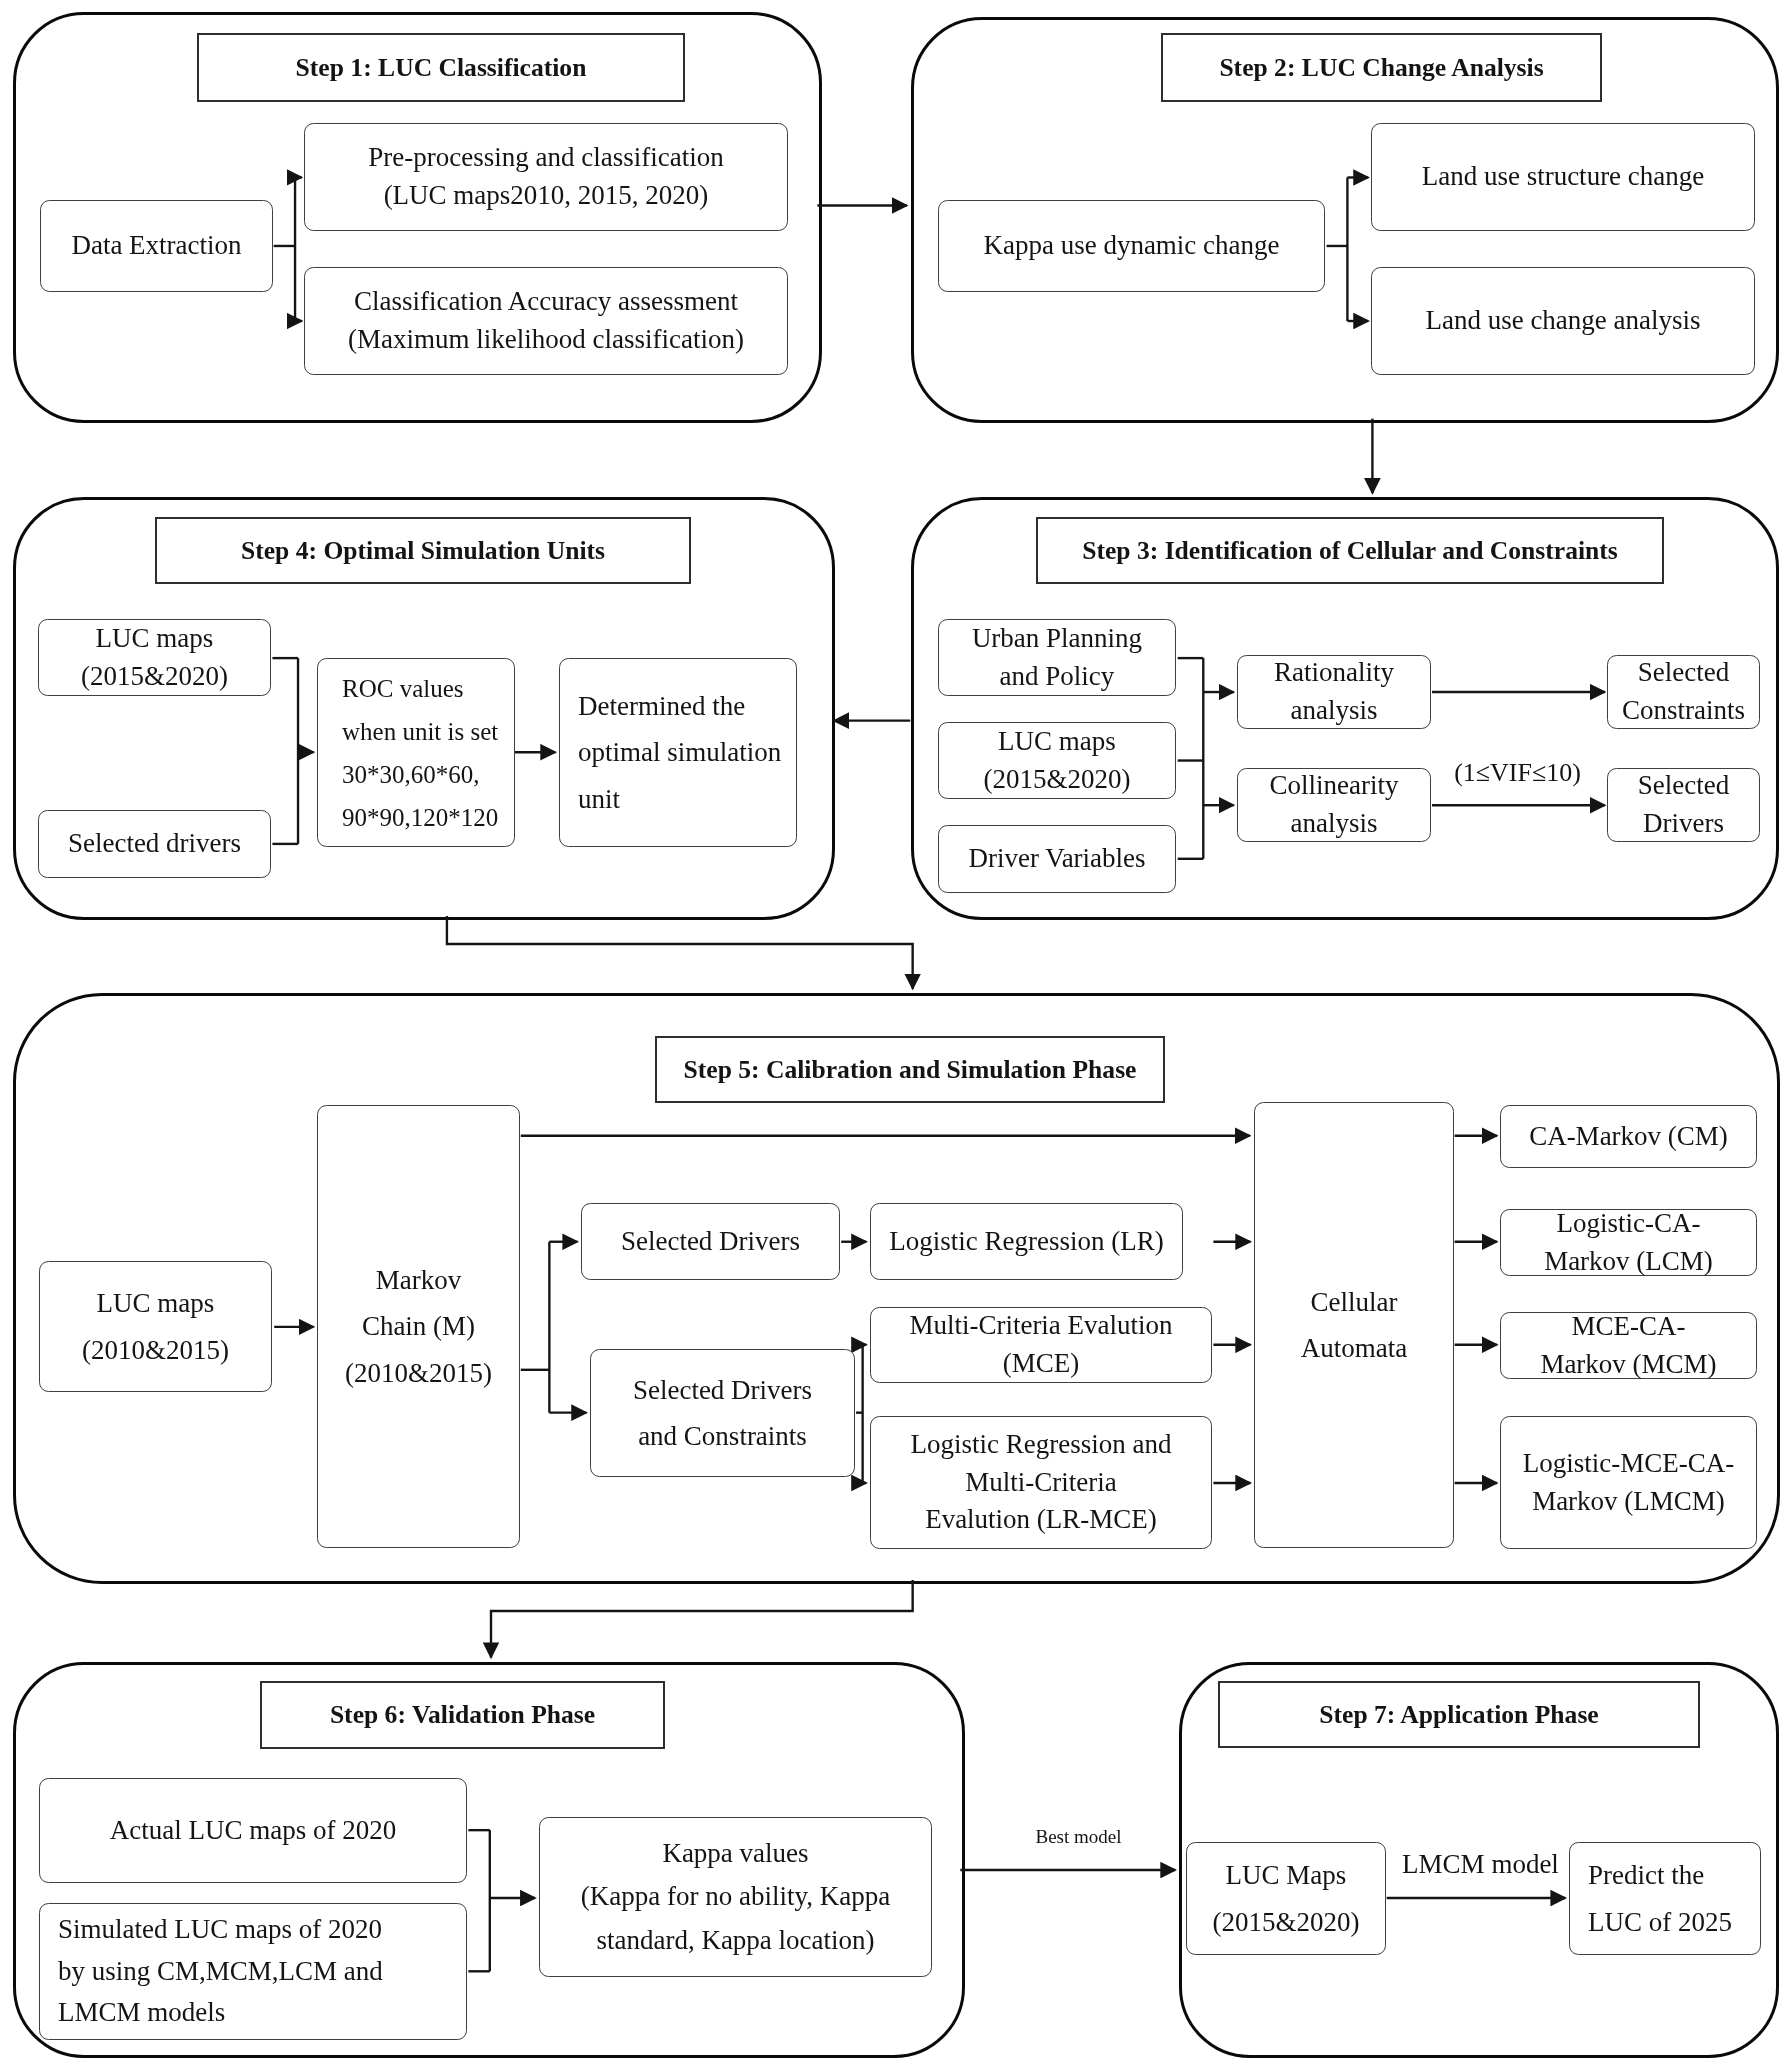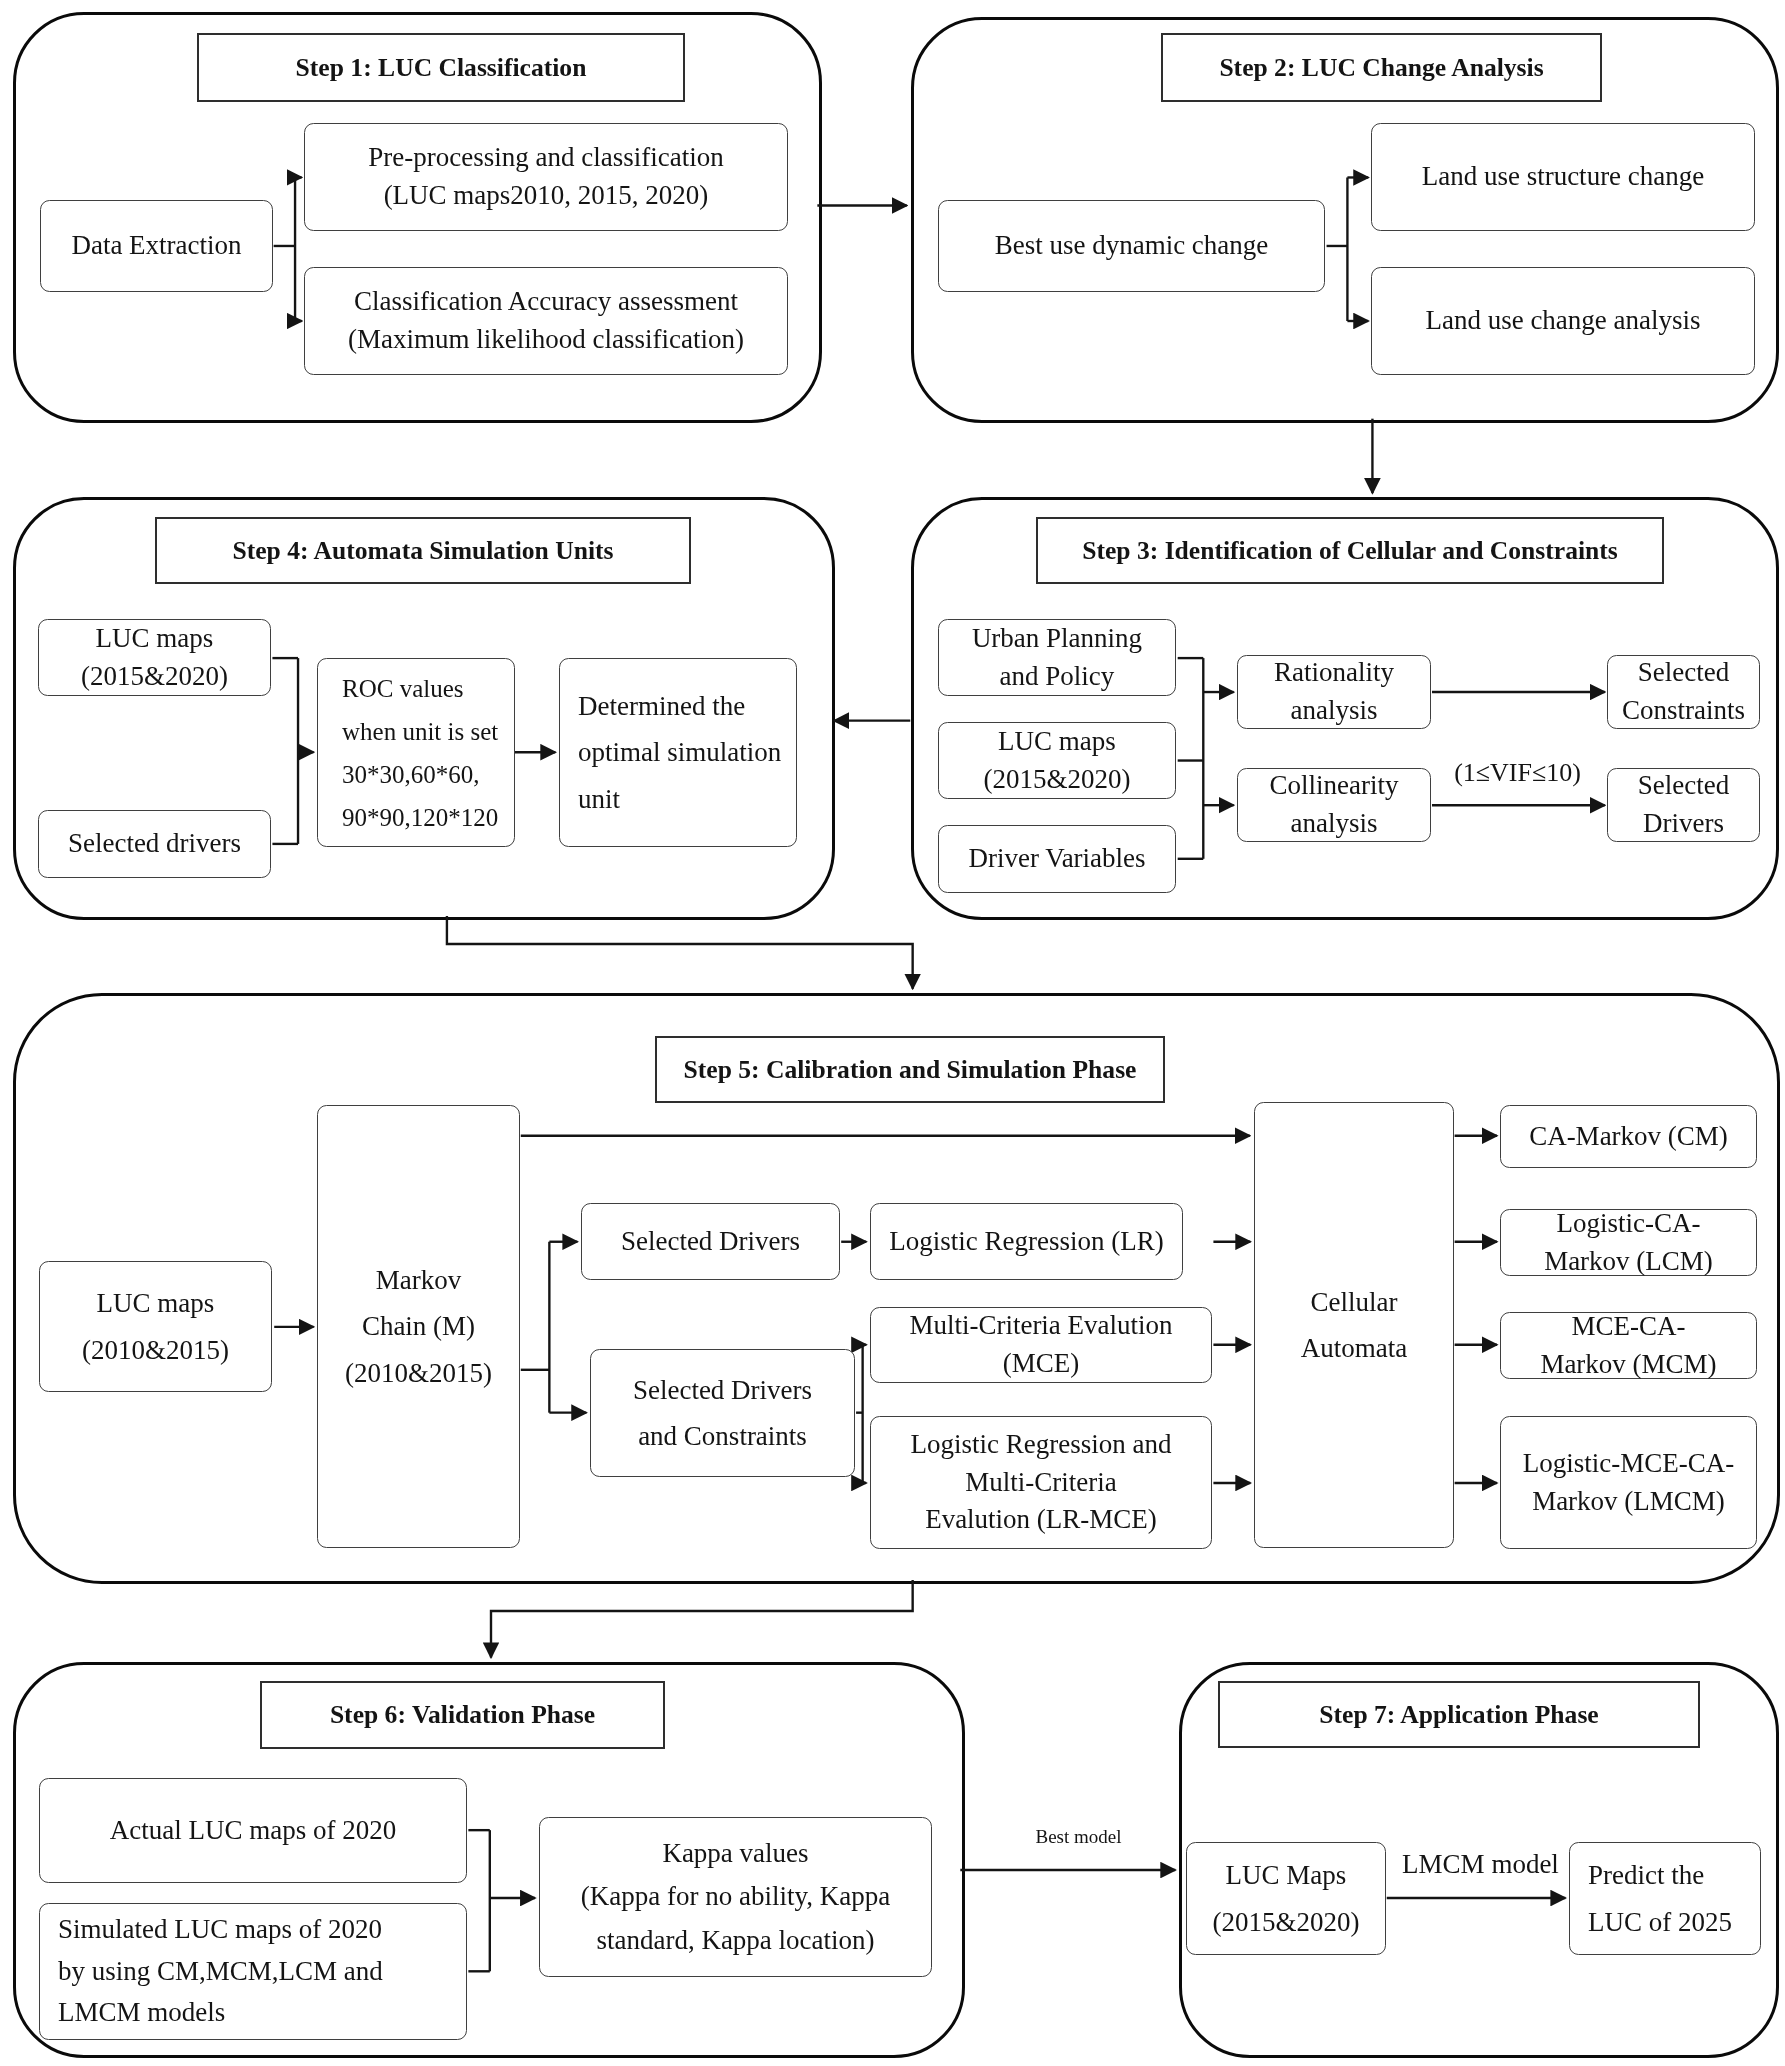--- a/index.html
+++ b/index.html
@@ -120,41 +120,41 @@
   <div class="panel" style="left:1179px;top:1662px;width:594px;height:390px;"></div>
 
   <div class="tbox" style="left:197px;top:33px;width:488px;height:69px;">Step 1: LUC Classification</div>
   <div class="box" style="left:40px;top:200px;width:233px;height:92px;">Data Extraction</div>
   <div class="box" style="left:304px;top:123px;width:484px;height:108px;">Pre-processing and classification
 (LUC maps2010, 2015, 2020)</div>
   <div class="box" style="left:304px;top:267px;width:484px;height:108px;">Classification Accuracy assessment
 (Maximum likelihood classification)</div>
 
   <div class="tbox" style="left:1161px;top:33px;width:441px;height:69px;">Step 2: LUC Change Analysis</div>
-  <div class="box" style="left:938px;top:200px;width:387px;height:92px;">Best use dynamic change</div>
+  <div class="box" style="left:938px;top:200px;width:387px;height:92px;">Kappa use dynamic change</div>
   <div class="box" style="left:1371px;top:123px;width:384px;height:108px;">Land use structure change</div>
   <div class="box" style="left:1371px;top:267px;width:384px;height:108px;">Land use change analysis</div>
 
   <div class="tbox" style="left:1036px;top:517px;width:628px;height:67px;">Step 3: Identification of Cellular and Constraints</div>
   <div class="box" style="left:938px;top:619px;width:238px;height:77px;">Urban Planning
 and Policy</div>
   <div class="box" style="left:938px;top:722px;width:238px;height:77px;">LUC maps
 (2015&amp;2020)</div>
   <div class="box" style="left:938px;top:825px;width:238px;height:68px;">Driver Variables</div>
   <div class="box" style="left:1237px;top:655px;width:194px;height:74px;">Rationality
 analysis</div>
   <div class="box" style="left:1237px;top:768px;width:194px;height:74px;">Collinearity
 analysis</div>
   <div class="box" style="left:1607px;top:655px;width:153px;height:74px;">Selected
 Constraints</div>
   <div class="box" style="left:1607px;top:768px;width:153px;height:74px;">Selected
 Drivers</div>
   <div class="lbl" style="left:1428px;top:758px;width:179px;">(1≤VIF≤10)</div>
 
-  <div class="tbox" style="left:155px;top:517px;width:536px;height:67px;">Step 4: Automata Simulation Units</div>
+  <div class="tbox" style="left:155px;top:517px;width:536px;height:67px;">Step 4: Optimal Simulation Units</div>
   <div class="box" style="left:38px;top:619px;width:233px;height:77px;">LUC maps
 (2015&amp;2020)</div>
   <div class="box" style="left:38px;top:810px;width:233px;height:68px;">Selected drivers</div>
   <div class="box left small lh-wide" style="left:317px;top:658px;width:198px;height:189px;padding-left:24px;">ROC values
 when unit is set
 30*30,60*60,
 90*90,120*120</div>
   <div class="box left lh-wide" style="left:559px;top:658px;width:238px;height:189px;">Determined the
 optimal simulation
 unit</div>

